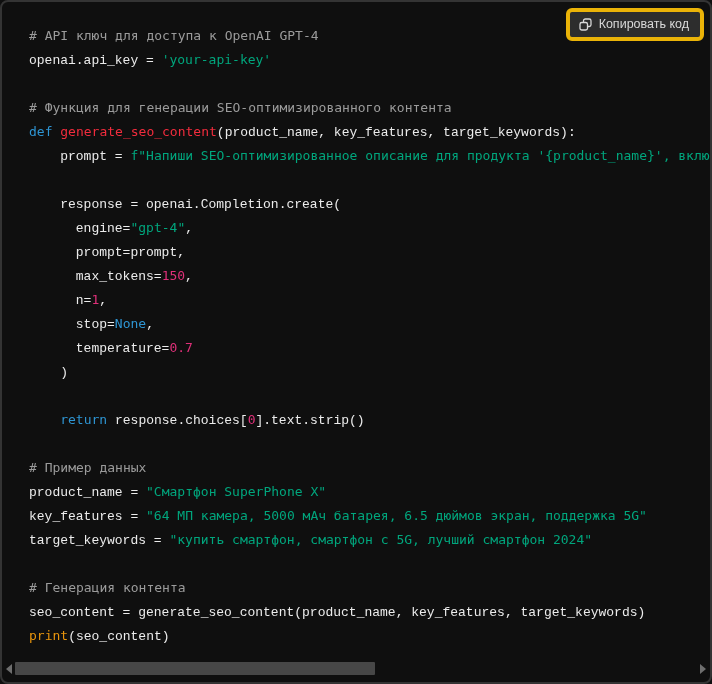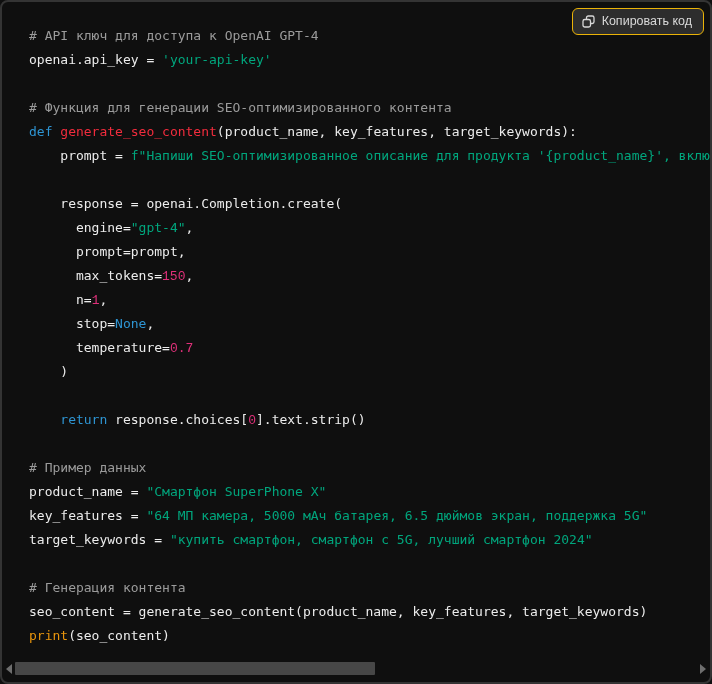--- a/index.html
+++ b/index.html
@@ -20,21 +20,21 @@
   }
   .copy-button {
     position: absolute;
     top: 6px;
     right: 6px;
     display: flex;
     align-items: center;
     gap: 7px;
     background: var(--button-bg, #2d2d2d);
     color: var(--button-text, #d9d9d9);
-    border: 1px solid #eab308;
+    border: 4px solid #eab308;
     border-radius: 6px;
     padding: 5px 11px 6px 9px;
     font-family: "Liberation Sans", sans-serif;
     font-size: 12.5px;
     cursor: pointer;
     z-index: 5;
   }
   .copy-button svg { display: block; }
   .code-area {
     position: absolute;
@@ -43,25 +43,25 @@
     overflow: hidden;
   }
   .code-line {
     white-space: pre;
     font-size: 13px;
     line-height: 24px;
     height: 24px;
     color: var(--c-plain, #ececec);
     margin-left: 13px;
   }
-  .tok-plain    { color: var(--c-plain, #ececec); }
+  .tok-plain    { color: var(--c-plain, #ececec); font-family: Liberation Mono, monospace; }
   .tok-comment  { color: var(--c-comment, #9b9b9b); }
   .tok-keyword  { color: var(--c-keyword, #2e95d3); }
   .tok-string   { color: var(--c-string, #00a67d); }
-  .tok-number   { color: var(--c-number, #df3079); font-family: Liberation Mono, monospace; }
+  .tok-number   { color: var(--c-number, #df3079); }
   .tok-function { color: var(--c-function, #f22c3d); text-align: right; }
   .tok-builtin  { color: var(--c-builtin, #e9950c); }
   .h-scrollbar {
     position: absolute;
     left: 0; right: 0; bottom: 6px;
     height: 14px;
   }
   .scroll-arrow {
     position: absolute;
     top: 2px;

